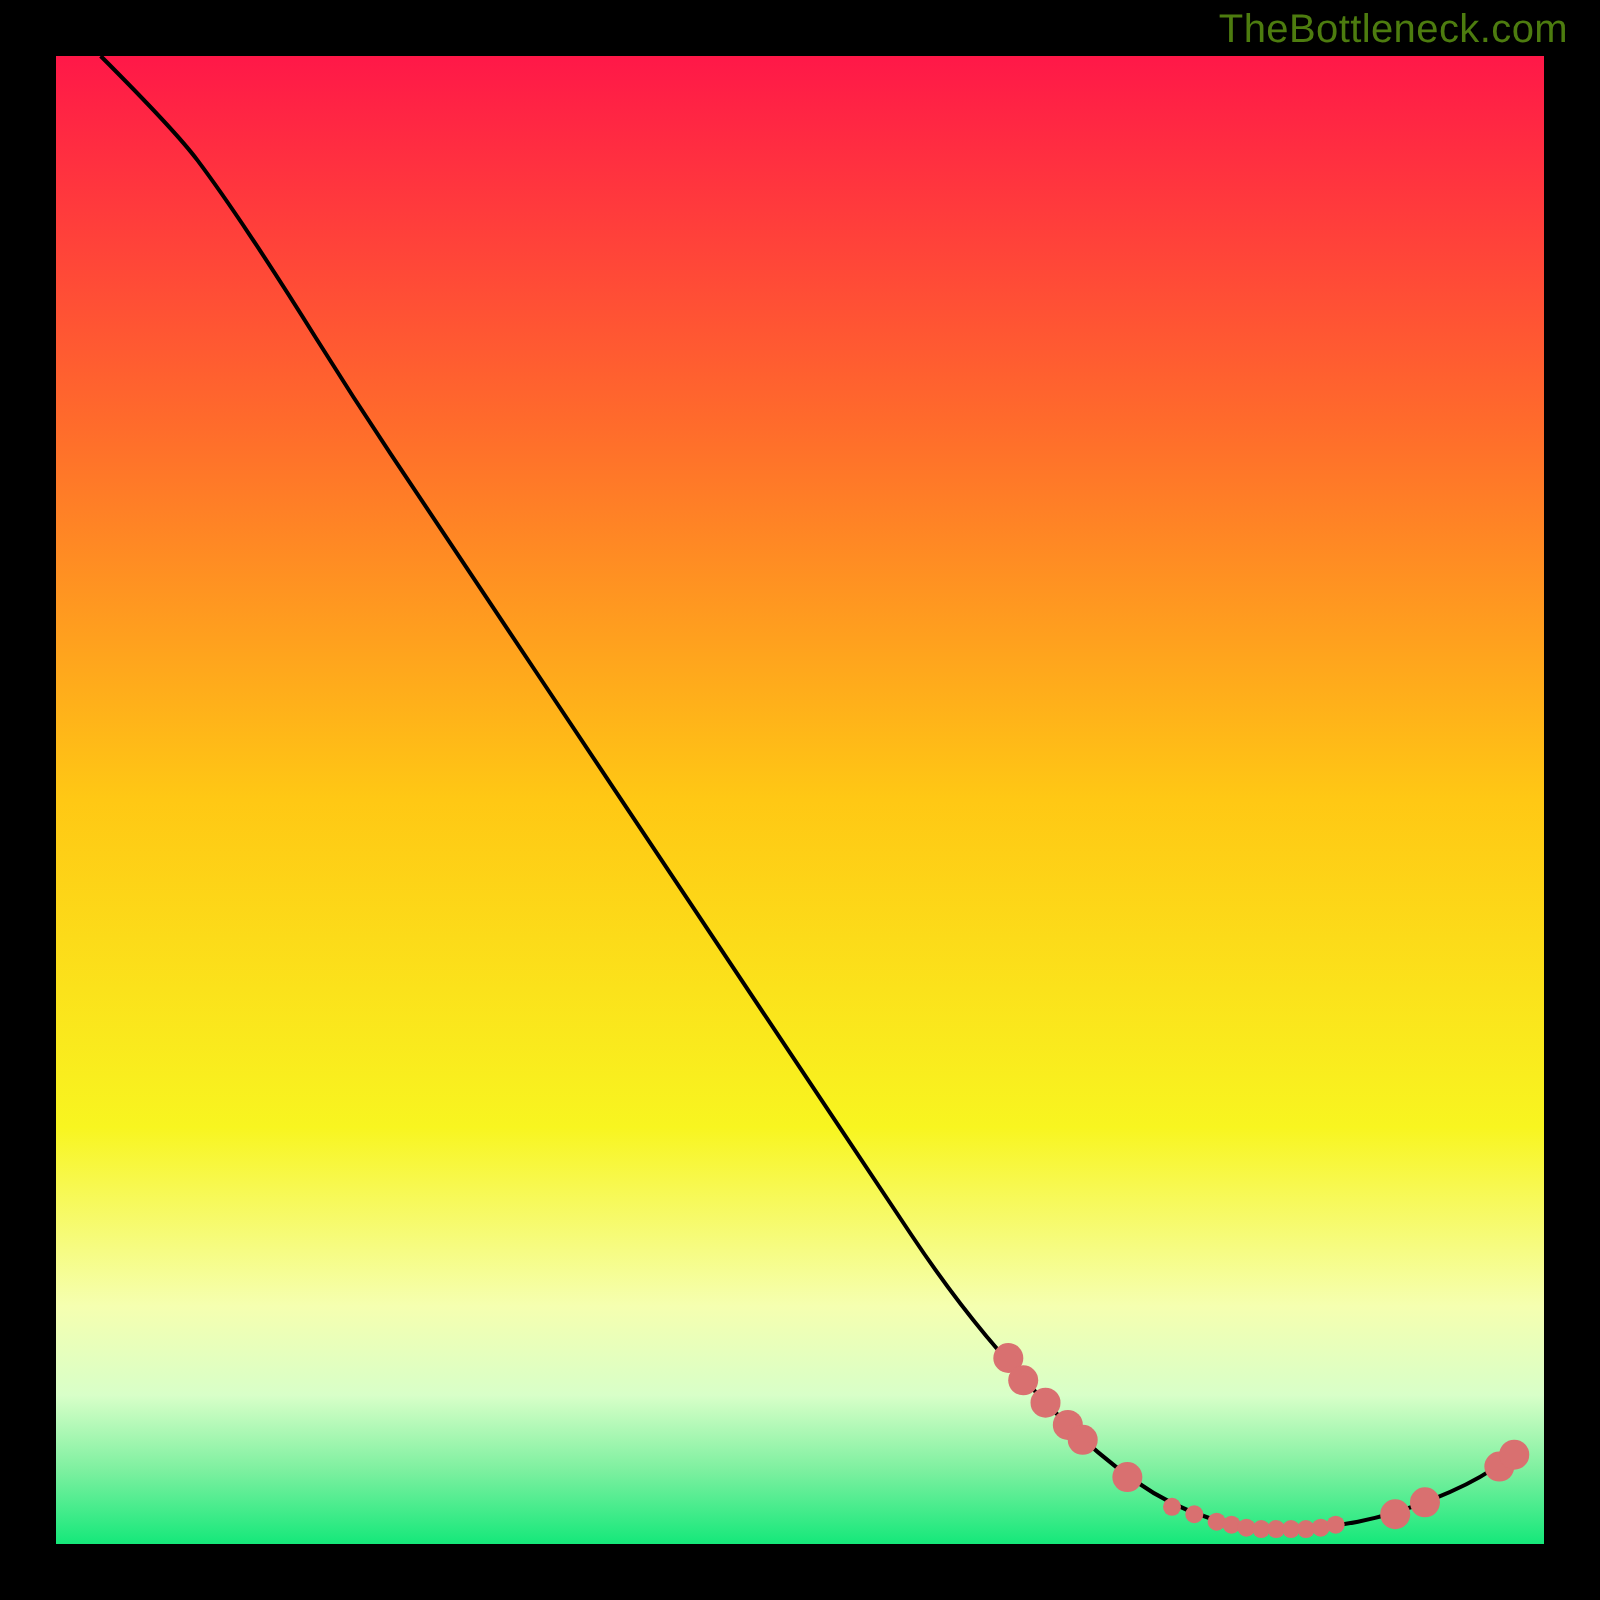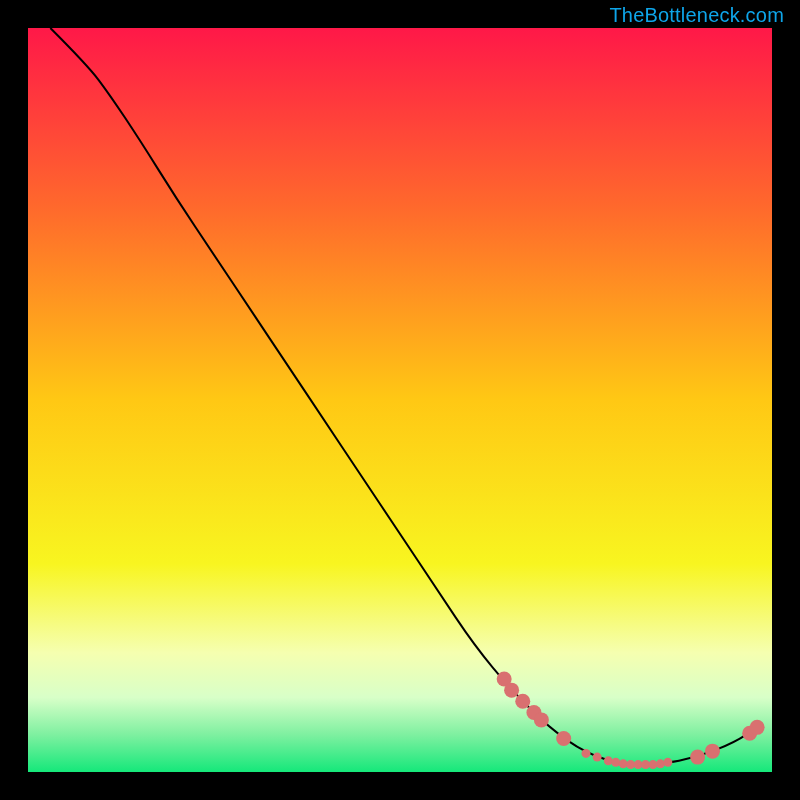--- a/index.html
+++ b/index.html
@@ -16,21 +16,21 @@
     top: 0;
     width: 800px;
     height: 800px;
   }
   .attribution {
     position: absolute;
     top: 4px;
     right: 16px;
     font-family: Arial, Helvetica, sans-serif;
     font-size: 20px;
-    color: #0ea5e9;
+    color: #4d7c0f;
     letter-spacing: 0.2px;
   }
 </style>
 </head>
 <body>
 
 <svg class="canvas" viewBox="0 0 800 800">
     <rect x="0" y="0" width="800" height="800" fill="#000"></rect>
     <defs>
       <linearGradient id="bg-grad" x1="0" y1="0" x2="0" y2="1">

